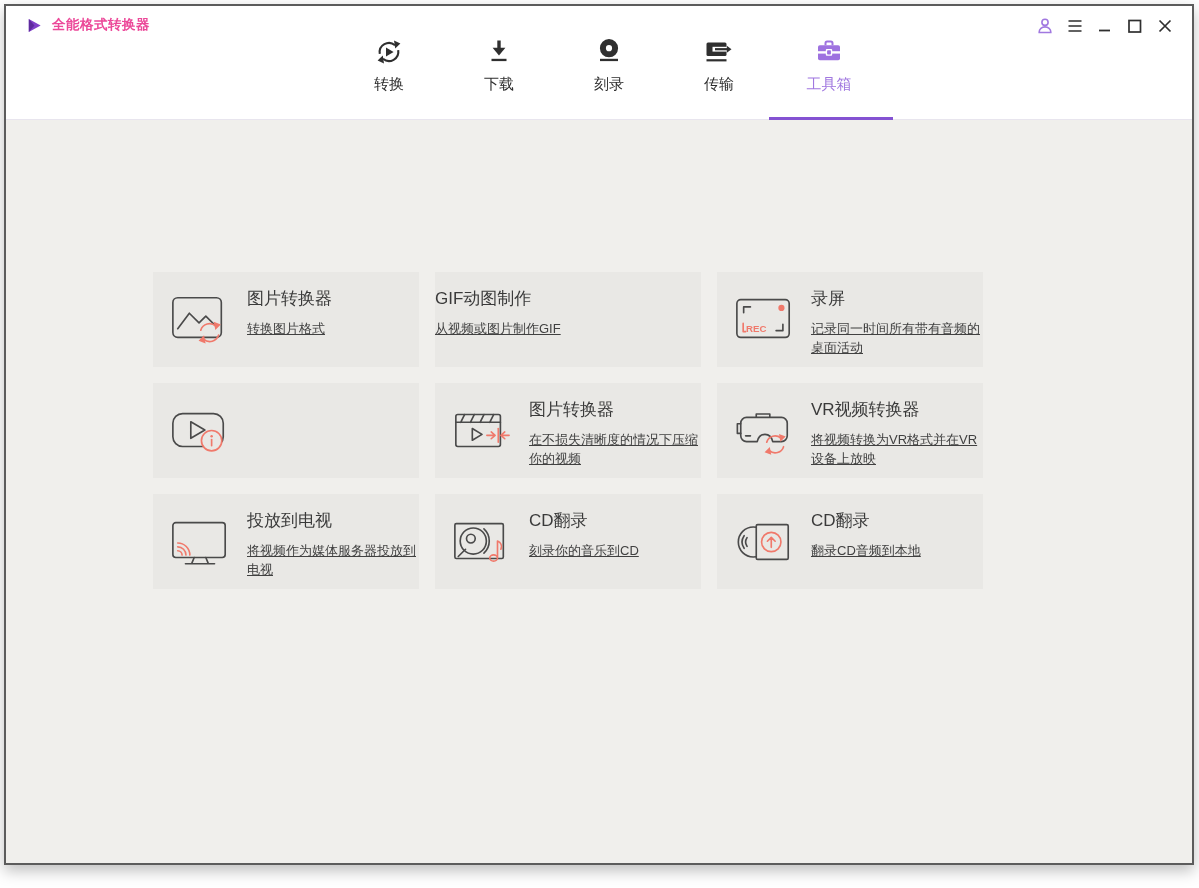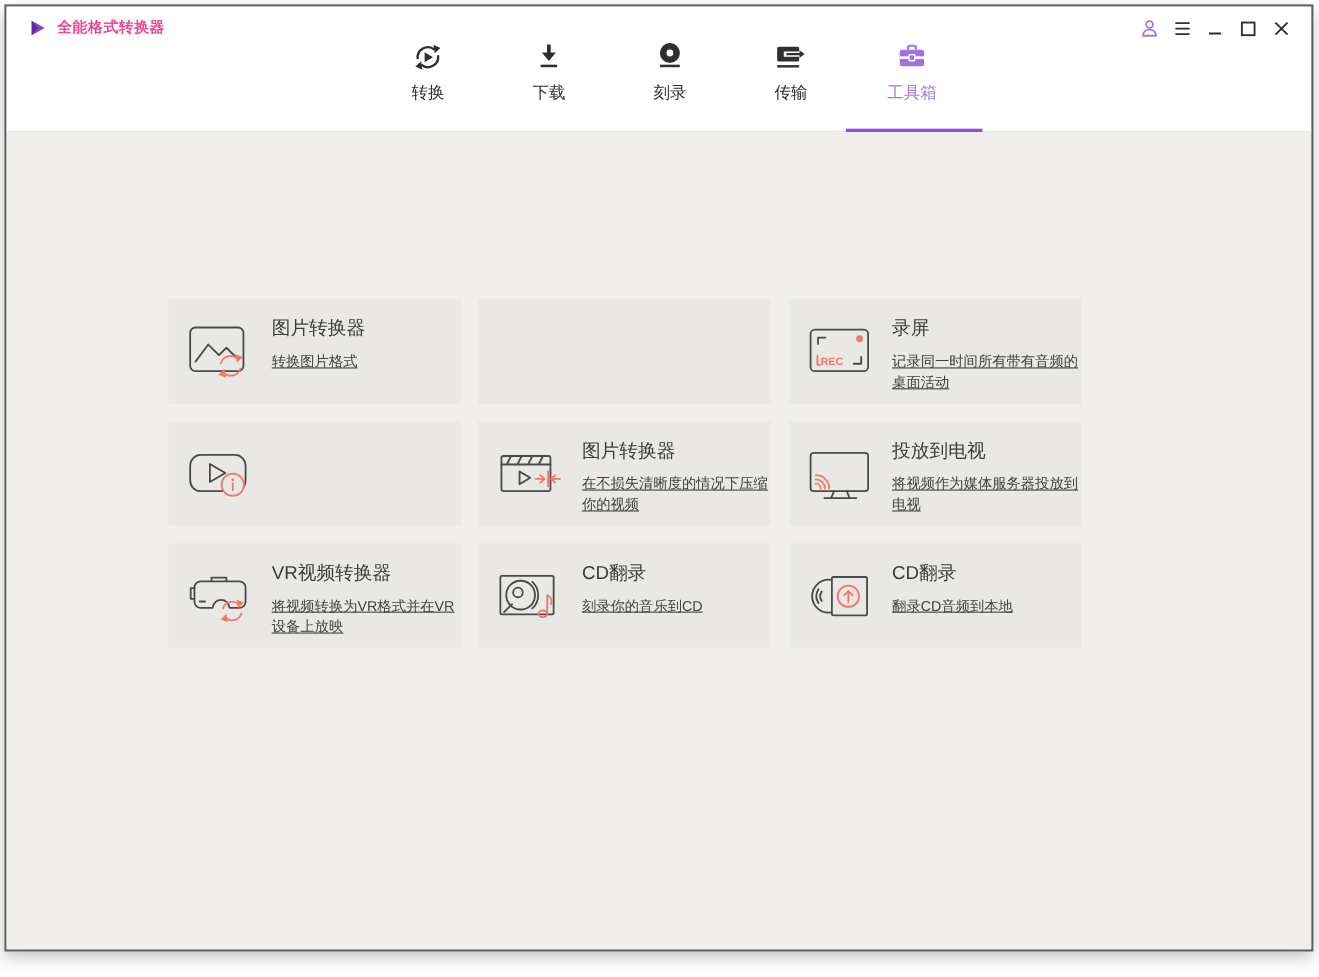--- a/index.html
+++ b/index.html
@@ -177,20 +177,24 @@
             <path class="iccf" d="M37.8 50.2 L30.5 47.4 L36.2 41.8 Z"></path>
           </svg>
         </div>
         <div class="card-text">
           <div class="card-title">图片转换器</div>
           <div class="card-desc">转换图片格式</div>
         </div>
       </div>
 
       <div class="card">
+        <div class="card-text">
+          <div class="card-title">GIF动图制作</div>
+          <div class="card-desc">从视频或图片制作GIF</div>
+        </div>
       </div>
 
       <div class="card">
         <div class="card-icon">
           <svg width="62" height="50" viewBox="0 0 64 50">
             <rect class="ic" x="4" y="4" width="54" height="39" rx="4"></rect>
             <path class="ic" d="M11 17.5 V11.5 H18" stroke-width="1.4"></path>
             <path class="ic" d="M51.5 29.5 V36 H44.5" stroke-width="1.4"></path>
             <circle class="iccf" cx="50" cy="12.5" r="3.2"></circle>
             <path class="icc" d="M10.5 28.5 V37 H13" stroke-width="1.4"></path>
@@ -222,36 +226,20 @@
             <path class="ic" d="M5 16 H51 M14 8 L10 16 M24 8 L20 16 M34 8 L30 16 M44 8 L40 16"></path>
             <path class="ic" d="M22 22.5 L32 28.5 L22 34.5 Z"></path>
             <path class="icc" d="M37 29.5 H45 M41.5 26 L45.5 29.5 L41.5 33"></path>
             <path class="icc" d="M48.8 22.5 V36.5" stroke-width="2"></path>
             <path class="icc" d="M60 29.5 H52 M55.5 26 L51.5 29.5 L55.5 33"></path>
           </svg>
         </div>
         <div class="card-text">
           <div class="card-title">图片转换器</div>
           <div class="card-desc">在不损失清晰度的情况下压缩你的视频</div>
-        </div>
-      </div>
-
-      <div class="card">
-        <div class="card-icon">
-          <svg width="62" height="52" viewBox="0 0 64 52">
-            <rect class="ic" x="4" y="6" width="54" height="36" rx="3"></rect>
-            <path class="ic" d="M26 42 L23.5 48 M38 42 L40.5 48 M17 48.5 H47"></path>
-            <path class="icc" d="M9 35 A4.5 4.5 0 0 1 13.5 39.5" stroke-width="1.5"></path>
-            <path class="icc" d="M9 31 A8.5 8.5 0 0 1 17.5 39.5" stroke-width="1.5"></path>
-            <path class="icc" d="M9 27 A12.5 12.5 0 0 1 21.5 39.5" stroke-width="1.5"></path>
-          </svg>
-        </div>
-        <div class="card-text">
-          <div class="card-title">投放到电视</div>
-          <div class="card-desc">将视频作为媒体服务器投放到电视</div>
         </div>
       </div>
 
       <div class="card">
         <div class="card-icon">
           <svg width="62" height="52" viewBox="0 0 64 52">
             <path class="ic" d="M14 12 h36 a6 6 0 0 1 6 6 v13 a6 6 0 0 1 -6 6 h-9 c-1 -4.5 -4 -7.5 -8 -7.5 c-4 0 -7 3 -8 7.5 h-11 a6 6 0 0 1 -6 -6 v-13 a6 6 0 0 1 6 -6 z"></path>
             <path class="ic" d="M24 11.5 V8.5 H38 V11.5" stroke-width="1.4"></path>
             <path class="ic" d="M8 18.5 H4.5 V28.5 H8" stroke-width="1.4"></path>
             <path class="ic" d="M13 31 H18" stroke-width="1.4"></path>
@@ -263,20 +251,36 @@
         </div>
         <div class="card-text">
           <div class="card-title">VR视频转换器</div>
           <div class="card-desc">将视频转换为VR格式并在VR设备上放映</div>
         </div>
       </div>
 
       <div class="card">
         <div class="card-icon">
           <svg width="62" height="52" viewBox="0 0 64 52">
+            <rect class="ic" x="4" y="6" width="54" height="36" rx="3"></rect>
+            <path class="ic" d="M26 42 L23.5 48 M38 42 L40.5 48 M17 48.5 H47"></path>
+            <path class="icc" d="M9 35 A4.5 4.5 0 0 1 13.5 39.5" stroke-width="1.5"></path>
+            <path class="icc" d="M9 31 A8.5 8.5 0 0 1 17.5 39.5" stroke-width="1.5"></path>
+            <path class="icc" d="M9 27 A12.5 12.5 0 0 1 21.5 39.5" stroke-width="1.5"></path>
+          </svg>
+        </div>
+        <div class="card-text">
+          <div class="card-title">投放到电视</div>
+          <div class="card-desc">将视频作为媒体服务器投放到电视</div>
+        </div>
+      </div>
+
+      <div class="card">
+        <div class="card-icon">
+          <svg width="62" height="52" viewBox="0 0 64 52">
             <rect class="ic" x="4" y="7" width="50" height="36" rx="1.5"></rect>
             <circle class="ic" cx="23" cy="25" r="13.5"></circle>
             <circle class="ic" cx="20.5" cy="22.5" r="4.5"></circle>
             <path class="ic" d="M7.5 41 L15 33.5"></path>
             <path class="ic" d="M34 12.5 A17 17 0 0 1 34 37.5"></path>
             <ellipse class="icc" cx="44" cy="42.5" rx="4" ry="3.2" stroke-width="1.6"></ellipse>
             <path class="icc" d="M48 41.5 V25 C51.5 26.5 53 30 51.5 33.5" stroke-width="1.6"></path>
           </svg>
         </div>
         <div class="card-text">

